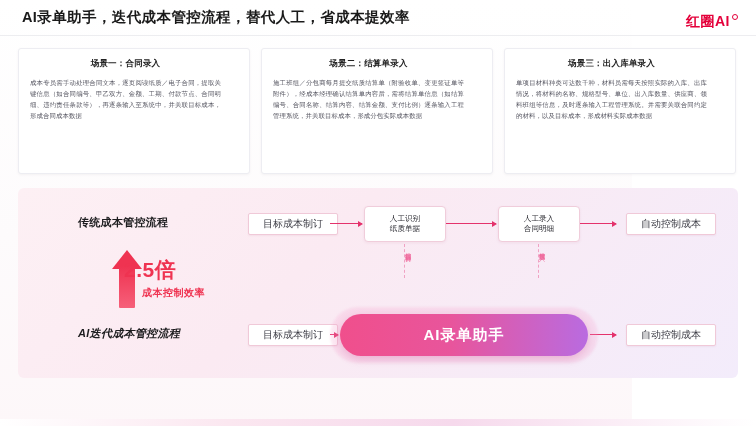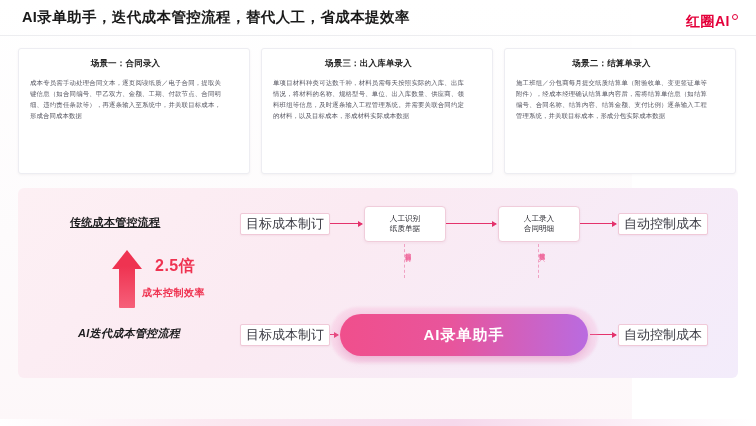--- a/index.html
+++ b/index.html
@@ -112,36 +112,37 @@
     box-sizing: border-box;
   }
   .row-label {
     position: absolute;
     font-size: 11px;
     font-weight: bold;
     color: #1d1d1f;
     letter-spacing: 0.3px;
     white-space: nowrap;
   }
-  .row-label.top { left: 52px; top: 27px; text-decoration: underline; }
+  .row-label.top { left: 60px; top: 27px; }
   .row-label.bottom { left: 60px; top: 138px; font-style: italic; }
 
   .pill {
     position: absolute;
     height: 20px;
     border-radius: 2px;
     background: #ffffff;
     border: 1px solid #f0c9d8;
     display: flex;
     align-items: center;
     justify-content: center;
-    font-size: 13px;
+    font-size: 10px;
     color: #3b3b44;
     white-space: nowrap;
     box-shadow: 0 1px 2px rgba(160, 60, 100, 0.07);
+    margin-left: 8px;
   }
   .pill.target-top { left: 222px; top: 25px; width: 88px; }
   .pill.auto-top { left: 600px; top: 25px; width: 88px; }
   .pill.target-bottom { left: 222px; top: 136px; width: 88px; }
   .pill.auto-bottom { left: 600px; top: 136px; width: 88px; }
 
   .box {
     position: absolute;
     width: 80px;
     height: 34px;
@@ -255,23 +256,23 @@
   .up-arrow .head {
     position: absolute;
     left: 0;
     top: 0;
     border-left: 15px solid transparent;
     border-right: 15px solid transparent;
     border-bottom: 19px solid #ef3351;
   }
   .multiplier {
     position: absolute;
-    left: 137px;
+    left: 106px;
     top: 68px;
-    font-size: 16px;
+    font-size: 21px;
     font-weight: bold;
     color: #ef3351;
     letter-spacing: 0.5px;
     white-space: nowrap;
   }
   .multiplier-sub {
     position: absolute;
     left: 124px;
     top: 98px;
     font-size: 10px;
@@ -303,26 +304,26 @@
       <span class="brand-dot"></span>
     </div>
   </div>
 
   <div class="cards">
     <div class="card">
       <div class="card-title">场景一：合同录入</div>
       <div class="card-body">成本专员需手动处理合同文本，逐页阅读纸质／电子合同，提取关键信息（如合同编号、甲乙双方、金额、工期、付款节点、合同明细、违约责任条款等），再逐条输入至系统中，并关联目标成本，形成合同成本数据</div>
     </div>
     <div class="card">
+      <div class="card-title">场景二：结算单录入</div>
+      <div class="card-body">施工班组／分包商每月提交纸质结算单（附验收单、变更签证单等附件），经成本经理确认结算单内容后，需将结算单信息（如结算编号、合同名称、结算内容、结算金额、支付比例）逐条输入工程管理系统，并关联目标成本，形成分包实际成本数据</div>
+    </div>
+    <div class="card">
       <div class="card-title">场景三：出入库单录入</div>
       <div class="card-body">单项目材料种类可达数千种，材料员需每天按照实际的入库、出库情况，将材料的名称、规格型号、单位、出入库数量、供应商、领料班组等信息，及时逐条输入工程管理系统。并需要关联合同约定的材料，以及目标成本，形成材料实际成本数据</div>
-    </div>
-    <div class="card">
-      <div class="card-title">场景二：结算单录入</div>
-      <div class="card-body">施工班组／分包商每月提交纸质结算单（附验收单、变更签证单等附件），经成本经理确认结算单内容后，需将结算单信息（如结算编号、合同名称、结算内容、结算金额、支付比例）逐条输入工程管理系统，并关联目标成本，形成分包实际成本数据</div>
     </div>
   </div>
 
   <div class="panel">
 
     <div class="row-label top">传统成本管控流程</div>
     <div class="row-label bottom">AI迭代成本管控流程</div>
 
     <div class="pill target-top">目标成本制订</div>
     <div class="pill auto-top">自动控制成本</div>

